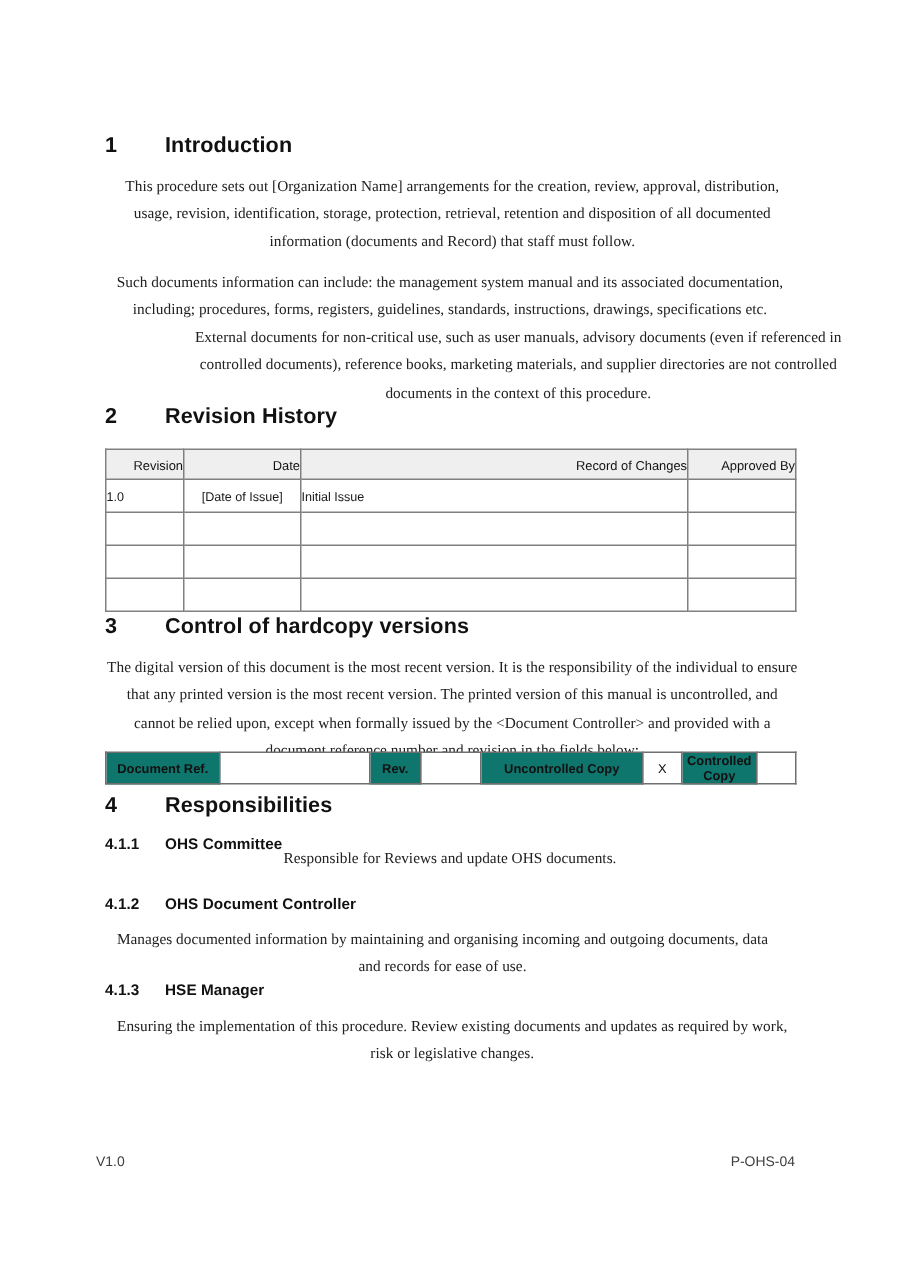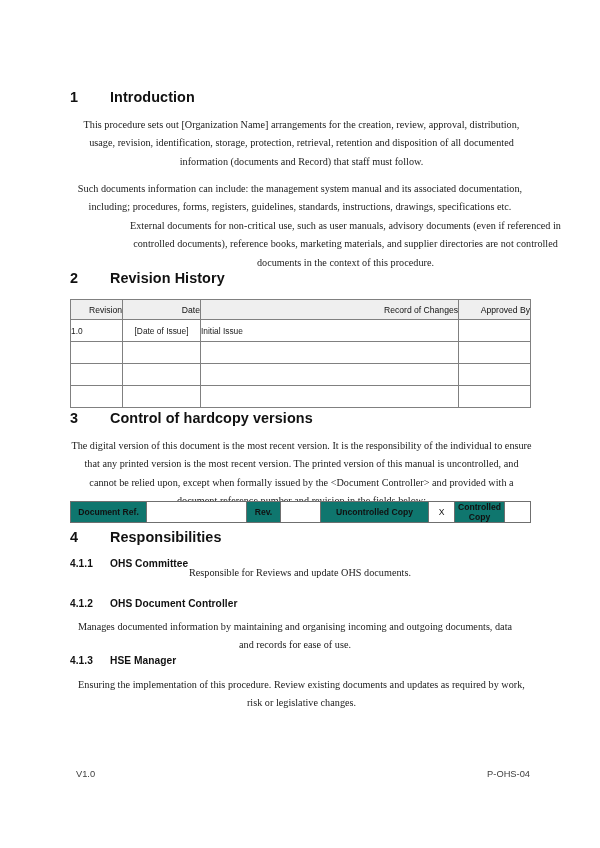--- a/index.html
+++ b/index.html
@@ -36,21 +36,21 @@
     justify-content: space-between;
     align-items: baseline;
     font-size: 9.3px;
     color: #3d3d3d;
     letter-spacing: 0.01em;
   }
 
   
   .doc-footer {
     position: absolute;
-    left: 76px;
+    left: 64px;
     right: 70px;
     top: 769px;
     display: flex;
     justify-content: space-between;
     align-items: baseline;
     font-size: 9.3px;
     color: #3d3d3d;
   }
 
   

